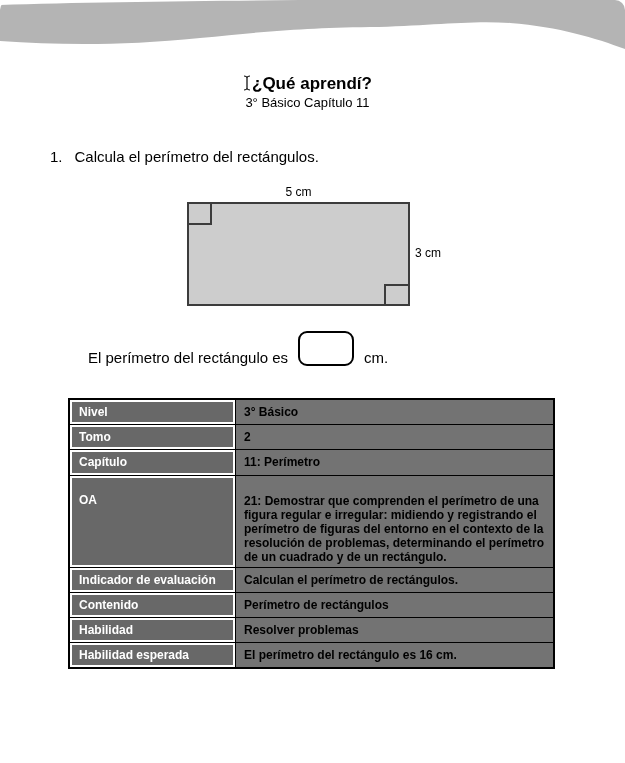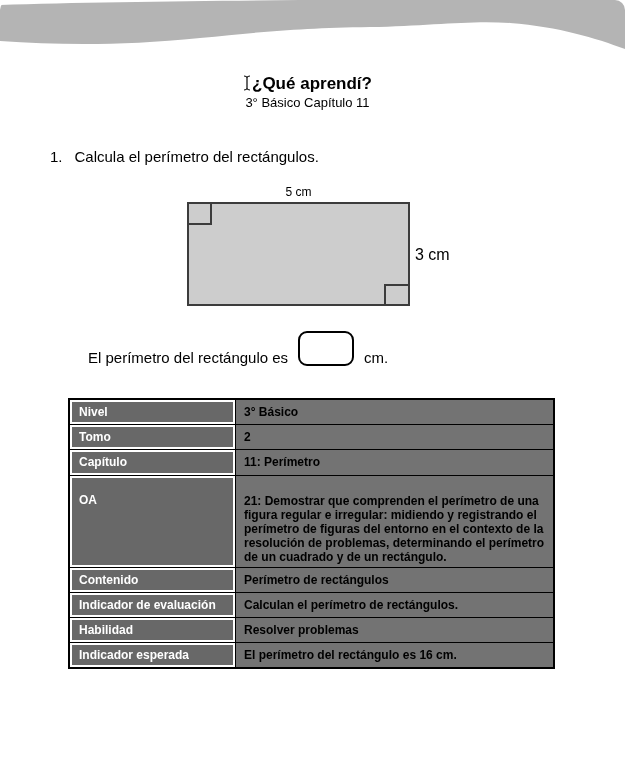--- a/index.html
+++ b/index.html
@@ -60,21 +60,21 @@
   .width-label {
     position: absolute;
     left: 187px; top: 185px;
     width: 223px;
     text-align: center;
     font-size: 12px;
   }
   .height-label {
     position: absolute;
     left: 415px; top: 246px;
-    font-size: 16px;
+    font-size: 12px;
   }
 
   
   .answer-line {
     position: absolute;
     left: 88px; top: 330px;
     height: 36px;
     display: flex;
     align-items: flex-end;
     font-size: 15px;
@@ -161,31 +161,31 @@
       </tr>
       <tr style="height:26px;">
         <td class="label-cell">Capítulo</td>
         <td class="value-cell">11: Perímetro</td>
       </tr>
       <tr style="height:84px;">
         <td class="label-cell" style="vertical-align:top; padding-top:17px;">OA</td>
         <td class="value-cell" style="vertical-align:top; padding-top:18px;">21: Demostrar que comprenden el perímetro de una figura regular e irregular: midiendo y registrando el perímetro de figuras del entorno en el contexto de la resolución de problemas, determinando el perímetro de un cuadrado y de un rectángulo.</td>
       </tr>
       <tr style="height:25px;">
+        <td class="label-cell">Indicador de evaluación</td>
+        <td class="value-cell">Calculan el perímetro de rectángulos.</td>
+      </tr>
+      <tr style="height:25px;">
         <td class="label-cell">Contenido</td>
         <td class="value-cell">Perímetro de rectángulos</td>
-      </tr>
-      <tr style="height:25px;">
-        <td class="label-cell">Indicador de evaluación</td>
-        <td class="value-cell">Calculan el perímetro de rectángulos.</td>
       </tr>
       <tr style="height:25px;">
         <td class="label-cell">Habilidad</td>
         <td class="value-cell">Resolver problemas</td>
       </tr>
       <tr style="height:26px;">
-        <td class="label-cell">Indicador esperada</td>
+        <td class="label-cell">Habilidad esperada</td>
         <td class="value-cell">El perímetro del rectángulo es 16 cm.</td>
       </tr>
     </tbody>
   </table>
 
 </div>
 
 </body></html>

